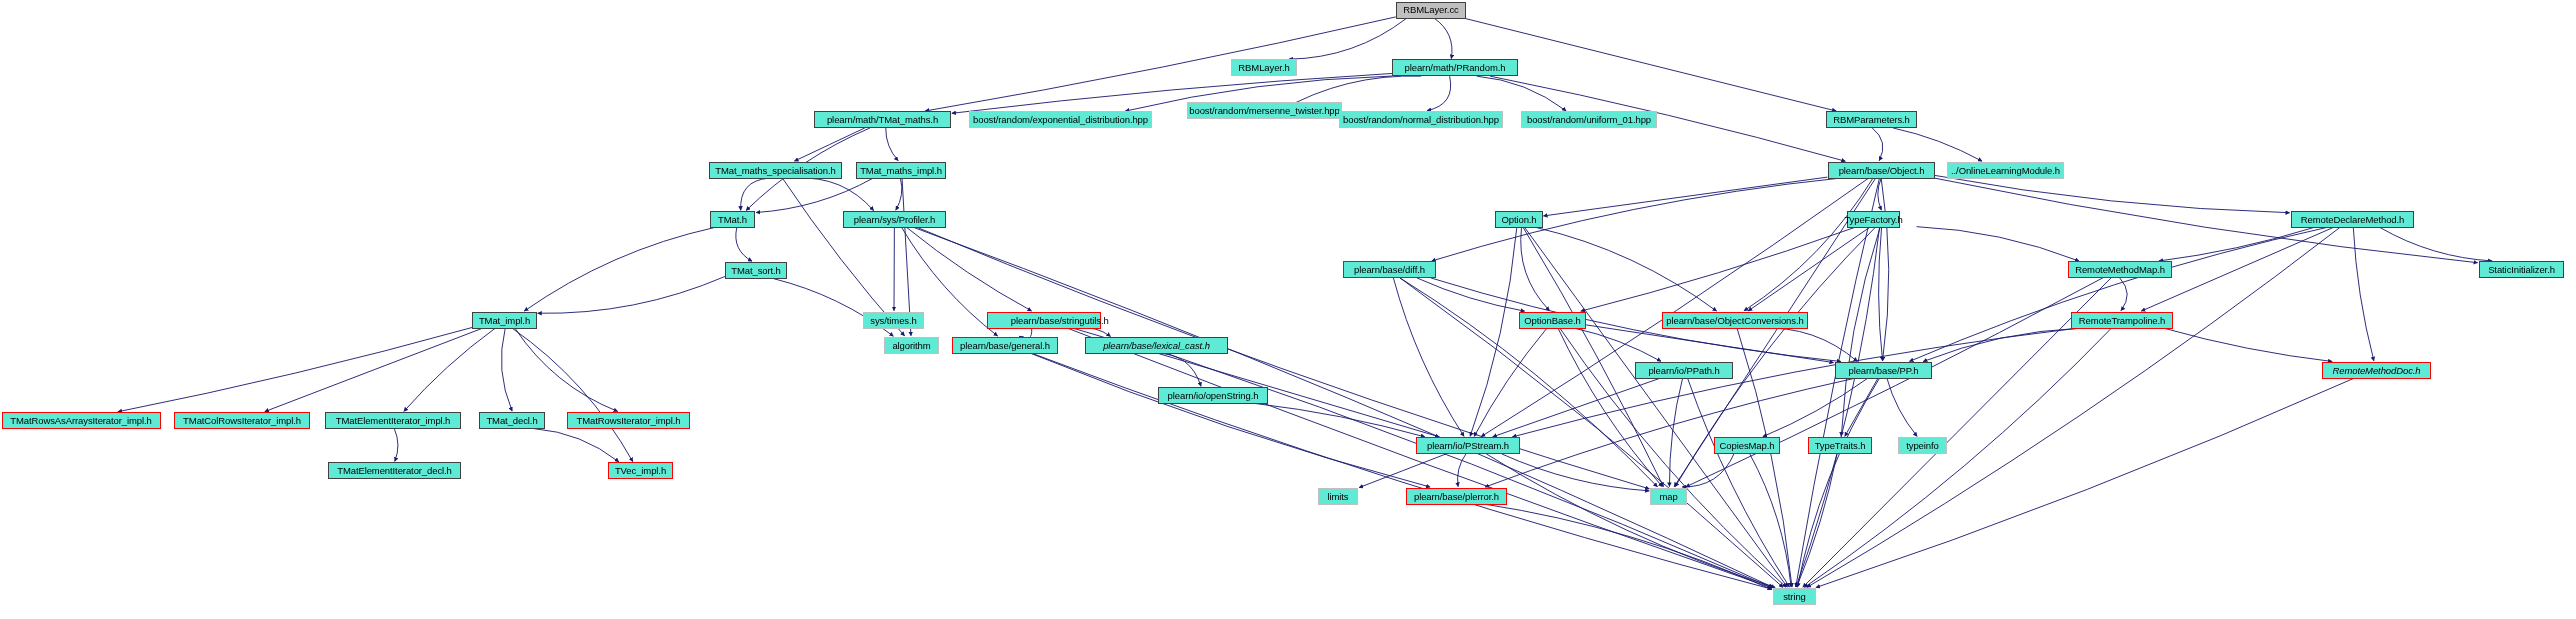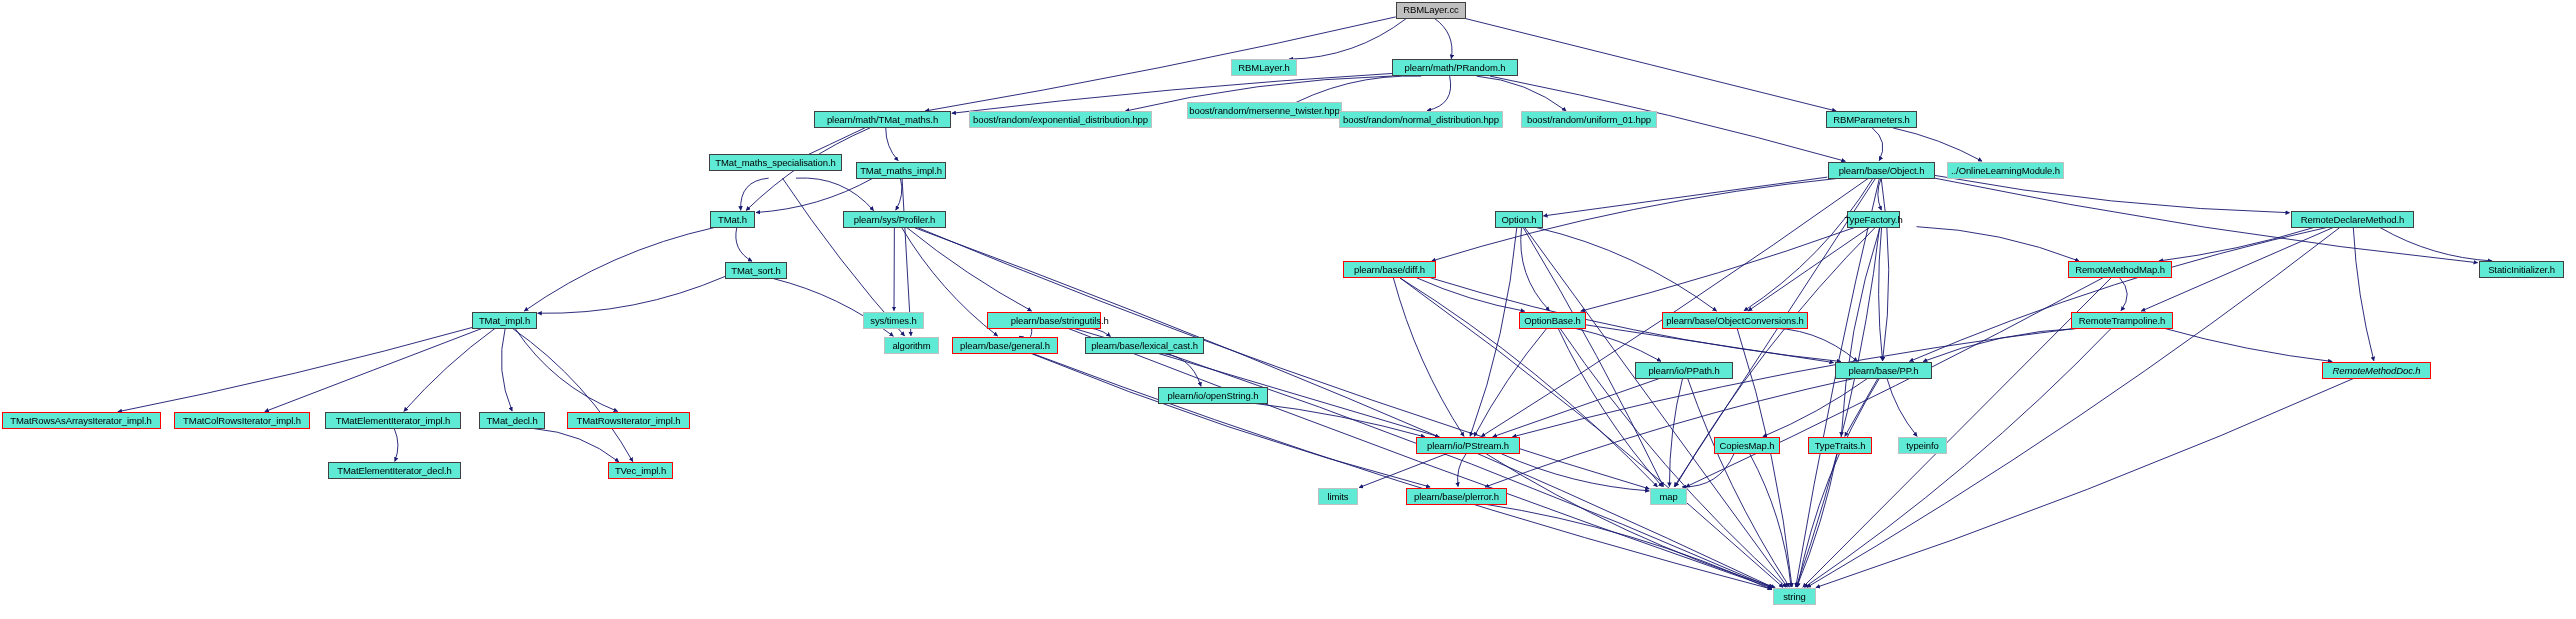--- a/index.html
+++ b/index.html
@@ -208,21 +208,21 @@
       </div>
       <div class="node dark" style="left: 1826px; top: 111px; width: 91px;">
         <span>RBMParameters.h</span>
       </div>
       <div class="node dark" style="left: 1828px; top: 162px; width: 107px;">
         <span>plearn/base/Object.h</span>
       </div>
       <div class="node grey" style="left: 1947px; top: 162px; width: 117px;">
         <span>../OnlineLearningModule.h</span>
       </div>
-      <div class="node dark" style="left: 709px; top: 154px; width: 133px;">
+      <div class="node dark" style="left: 709px; top: 162px; width: 133px;">
         <span>TMat_maths_specialisation.h</span>
       </div>
       <div class="node dark" style="left: 856px; top: 162px; width: 90px;">
         <span>TMat_maths_impl.h</span>
       </div>
       <div class="node dark" style="left: 1495px; top: 211px; width: 48px;">
         <span>Option.h</span>
       </div>
       <div class="node dark" style="left: 1847px; top: 211px; width: 53px;">
         <span>TypeFactory.h</span>
@@ -259,21 +259,21 @@
       </div>
       <div class="node red" style="left: 1662px; top: 312px; width: 146px;">
         <span>plearn/base/ObjectConversions.h</span>
       </div>
       <div class="node red" style="left: 2071px; top: 312px; width: 102px;">
         <span>RemoteTrampoline.h</span>
       </div>
       <div class="node dark" style="left: 472px; top: 312px; width: 65px;">
         <span>TMat_impl.h</span>
       </div>
-      <div class="node dark" style="left: 1085px; top: 337px; width: 119px;">
+      <div class="node dark" style="left: 1085px; top: 337px; width: 143px; font-style: italic;">
         <span>plearn/base/lexical_cast.h</span>
       </div>
       <div class="node grey" style="left: 884px; top: 337px; width: 55px;">
         <span>algorithm</span>
       </div>
       <div class="node red" style="left: 952px; top: 337px; width: 106px;">
         <span>plearn/base/general.h</span>
       </div>
       <div class="node red" style="left: 2322px; top: 362px; width: 109px; font-style: italic;">
         <span>RemoteMethodDoc.h</span>

